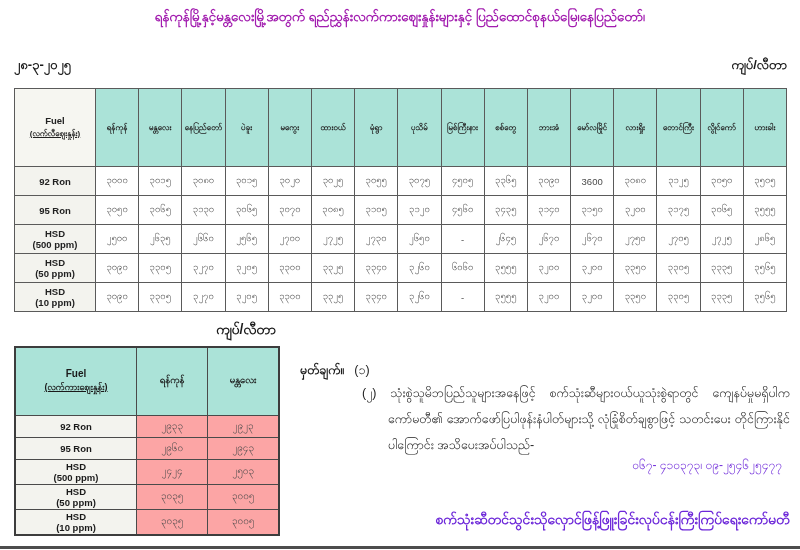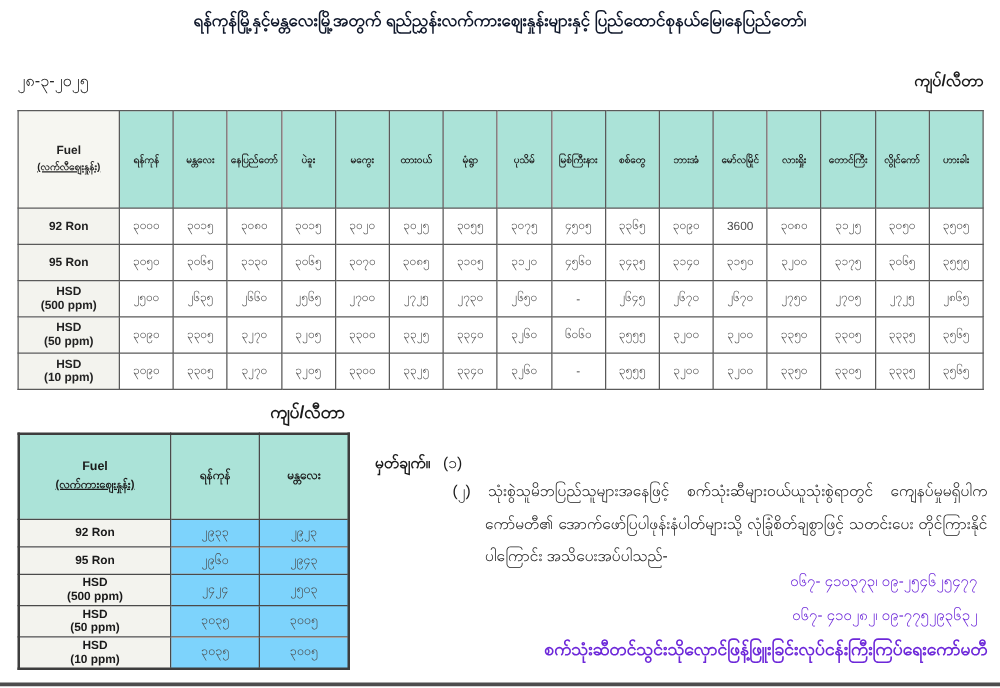--- a/index.html
+++ b/index.html
@@ -2,23 +2,23 @@
 <html><head>
 <meta charset="utf-8">
 <style>
   html,body{margin:0;padding:0;}
   body{
     width:800px;height:550px;position:relative;background:#ffffff;
     font-family:"Liberation Sans","DejaVu Sans",sans-serif;color:#1a1a1a;
     overflow:hidden;
   }
   .title-block{position:absolute;top:6px;left:0;width:800px;text-align:center;}
-  .title-line{font-size:13.5px;font-weight:bold;line-height:21px;color:#0f172a;}
+  .title-line{font-size:13.5px;font-weight:bold;line-height:21px;color:#a21caf;}
   .meta-row{position:absolute;top:56px;left:14px;width:773px;display:flex;justify-content:space-between;}
-  .date{font-size:13px;font-weight:normal;}
+  .date{font-size:13px;font-weight:bold;}
   .unit{font-size:13px;font-weight:bold;}
 
   
   .retail-wrap{position:absolute;left:14px;top:88px;width:773px;}
   table{border-collapse:collapse;table-layout:fixed;width:100%;}
   .retail-wrap table{border:1px solid #4f4f4f;}
   .retail-wrap th,.retail-wrap td{border:1px solid #5a5a5a;text-align:center;vertical-align:middle;overflow:hidden;padding:0 1px;}
   .retail-wrap thead tr{height:78px;}
   .retail-wrap tbody tr{height:29px;}
   .retail-wrap th.fuel-h{width:78px;background:#f6f6f1;font-size:9.5px;font-weight:bold;color:#222;}
@@ -32,21 +32,21 @@
   .ws-caption{position:absolute;left:14px;top:320px;width:266px;text-align:right;
     font-size:14px;font-weight:bold;padding-right:4px;box-sizing:border-box;}
   .ws-wrap{position:absolute;left:14px;top:346px;width:266px;}
   .ws-wrap table{border:2px solid #3d3d3d;}
   .ws-wrap th,.ws-wrap td{border:1px solid #4a4a4a;text-align:center;vertical-align:middle;overflow:hidden;}
   .ws-wrap thead tr{height:68px;}
   .ws-wrap tbody tr{height:22px;}
   .ws-wrap th.fuel-h{width:118px;background:#abe3d8;font-size:10px;font-weight:bold;}
   .ws-wrap th.city-h{background:#abe3d8;font-size:9.5px;font-weight:bold;}
   .ws-wrap th.row-label{background:#f3f3ee;font-size:9.5px;font-weight:bold;}
-  .ws-wrap td{font-size:10px;color:#4a4a4a;background:#7dd3fc;}
+  .ws-wrap td{font-size:10px;color:#4a4a4a;background:#fca5a5;}
   .ws-wrap .fuel-h .fs{font-size:9px;}
 
   
   .notes{position:absolute;left:300px;top:360px;width:490px;font-size:12.5px;color:#1c1c1c;}
   .note-line1{display:flex;white-space:nowrap;line-height:20px;}
   .notes-label{font-weight:bold;margin-right:10px;}
   .note1-num{margin-right:8px;}
   .note2{margin-left:62px;line-height:26px;text-align:justify;
     padding-left:26px;text-indent:-26px;}
   .phones{position:absolute;left:300px;top:452px;width:482px;text-align:right;font-size:12px;line-height:27px;color:#6d28d9;}
@@ -265,18 +265,17 @@
 <div class="notes">
   <div class="note-line1">
     <span class="notes-label">မှတ်ချက်။</span>
     <span class="note1-num">(၁)</span>
   </div>
   <div class="note2">(၂) သုံးစွဲသူမိဘပြည်သူများအနေဖြင့် စက်သုံးဆီများဝယ်ယူသုံးစွဲရာတွင် ကျေနပ်မှုမရှိပါက ကော်မတီ၏ အောက်ဖော်ပြပါဖုန်းနံပါတ်များသို့ လုံခြုံစိတ်ချစွာဖြင့် သတင်းပေး တိုင်ကြားနိုင်ပါကြောင်း အသိပေးအပ်ပါသည်-</div>
 </div>
 
 <div class="phones">
   <div>ဝ၆၇- ၄၁၀၃၇၃၊ ဝ၉-၂၅၄၆၂၅၄၇၇</div>
-  <div>ဝ၆၇- ၄၁၀၂၈၂၊ ဝ၉-၇၇၅၂၉၃၆၃၂</div>
 </div>
 
 <div class="footer">စက်သုံးဆီတင်သွင်းသိုလှောင်ဖြန့်ဖြူးခြင်းလုပ်ငန်းကြီးကြပ်ရေးကော်မတီ</div>
 
 <div class="bottom-edge"></div>
 
 </body></html>

